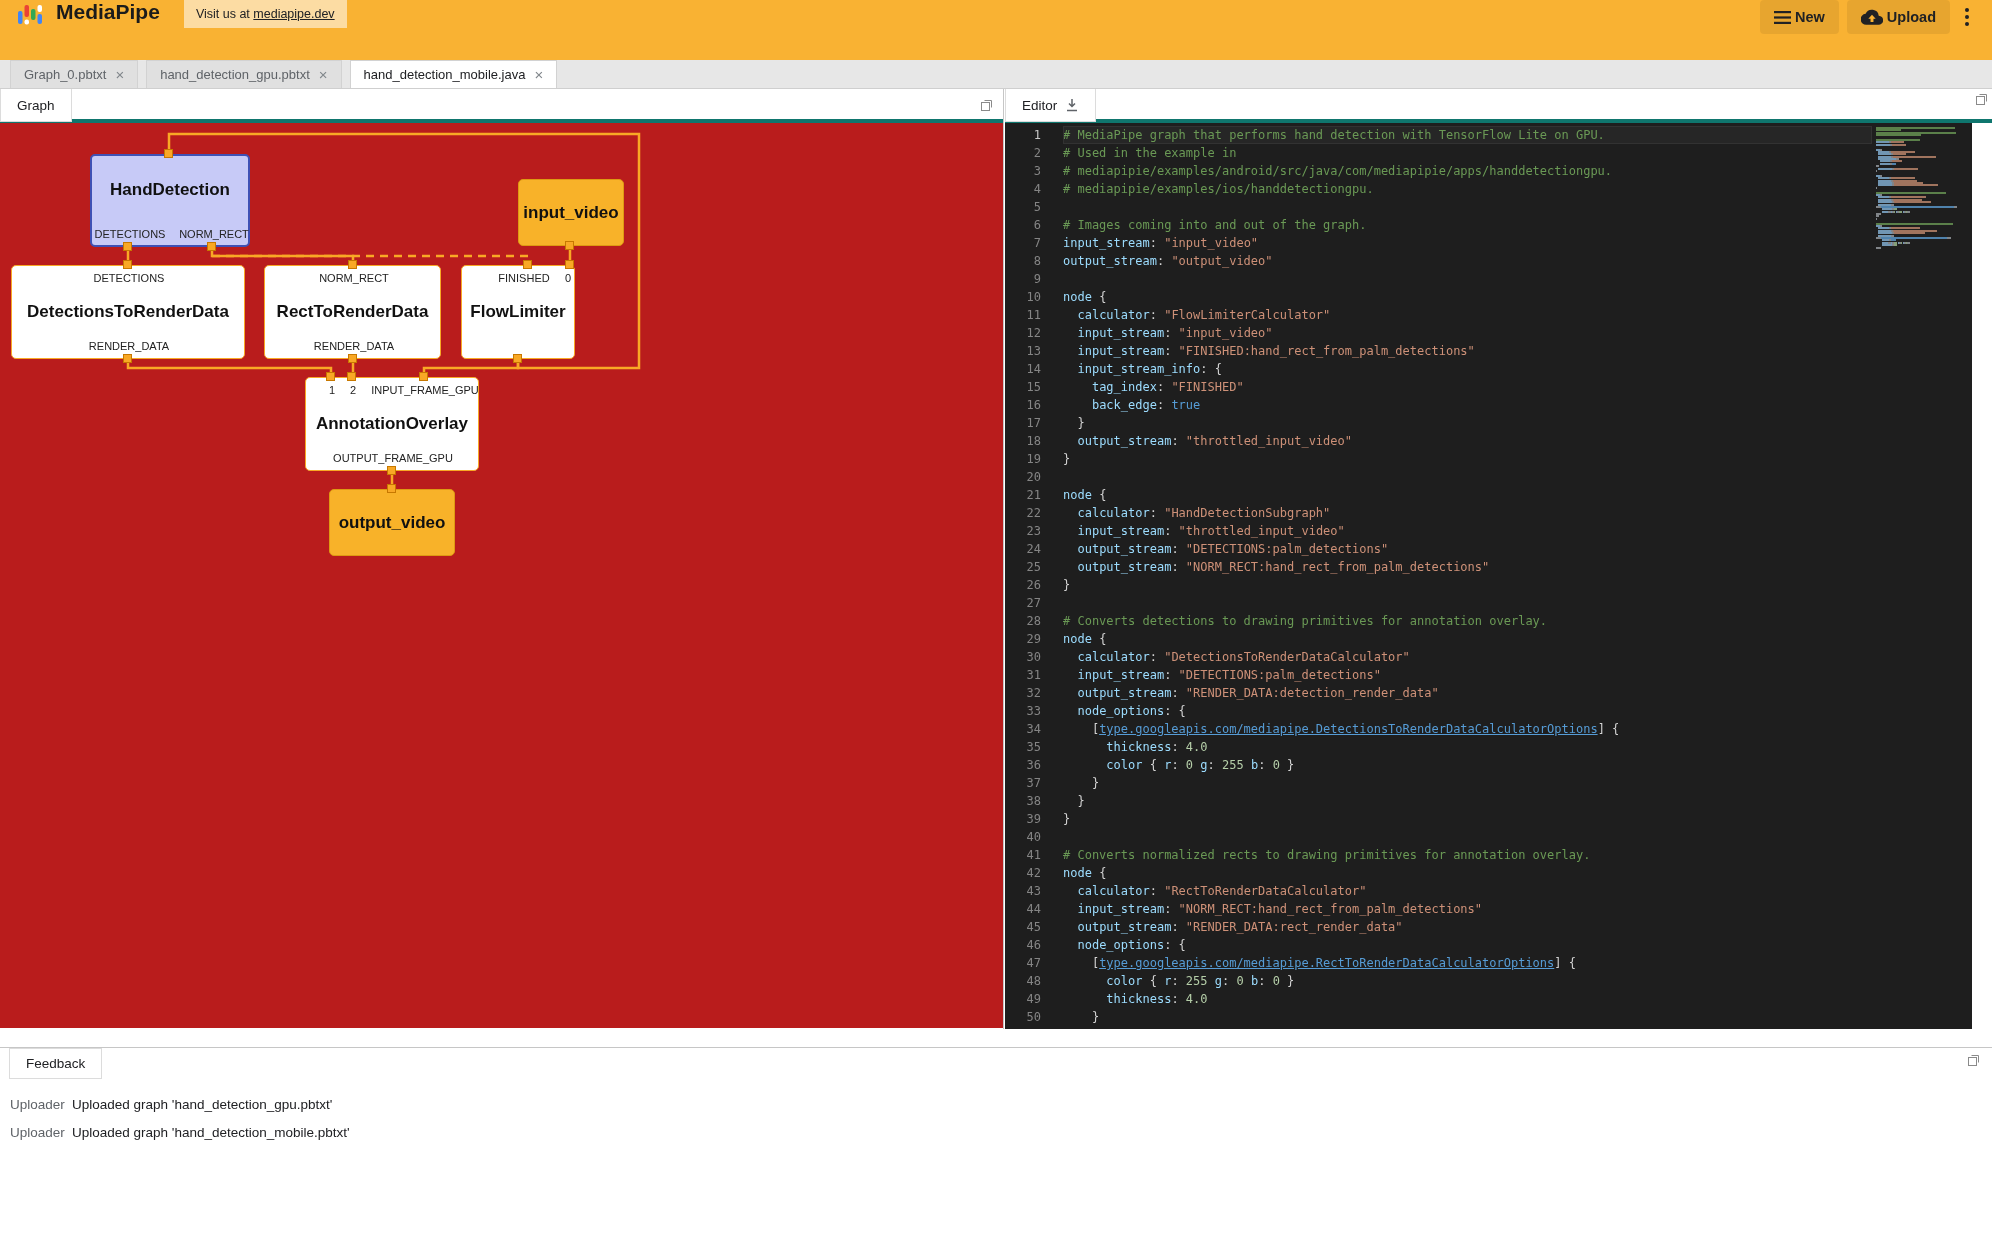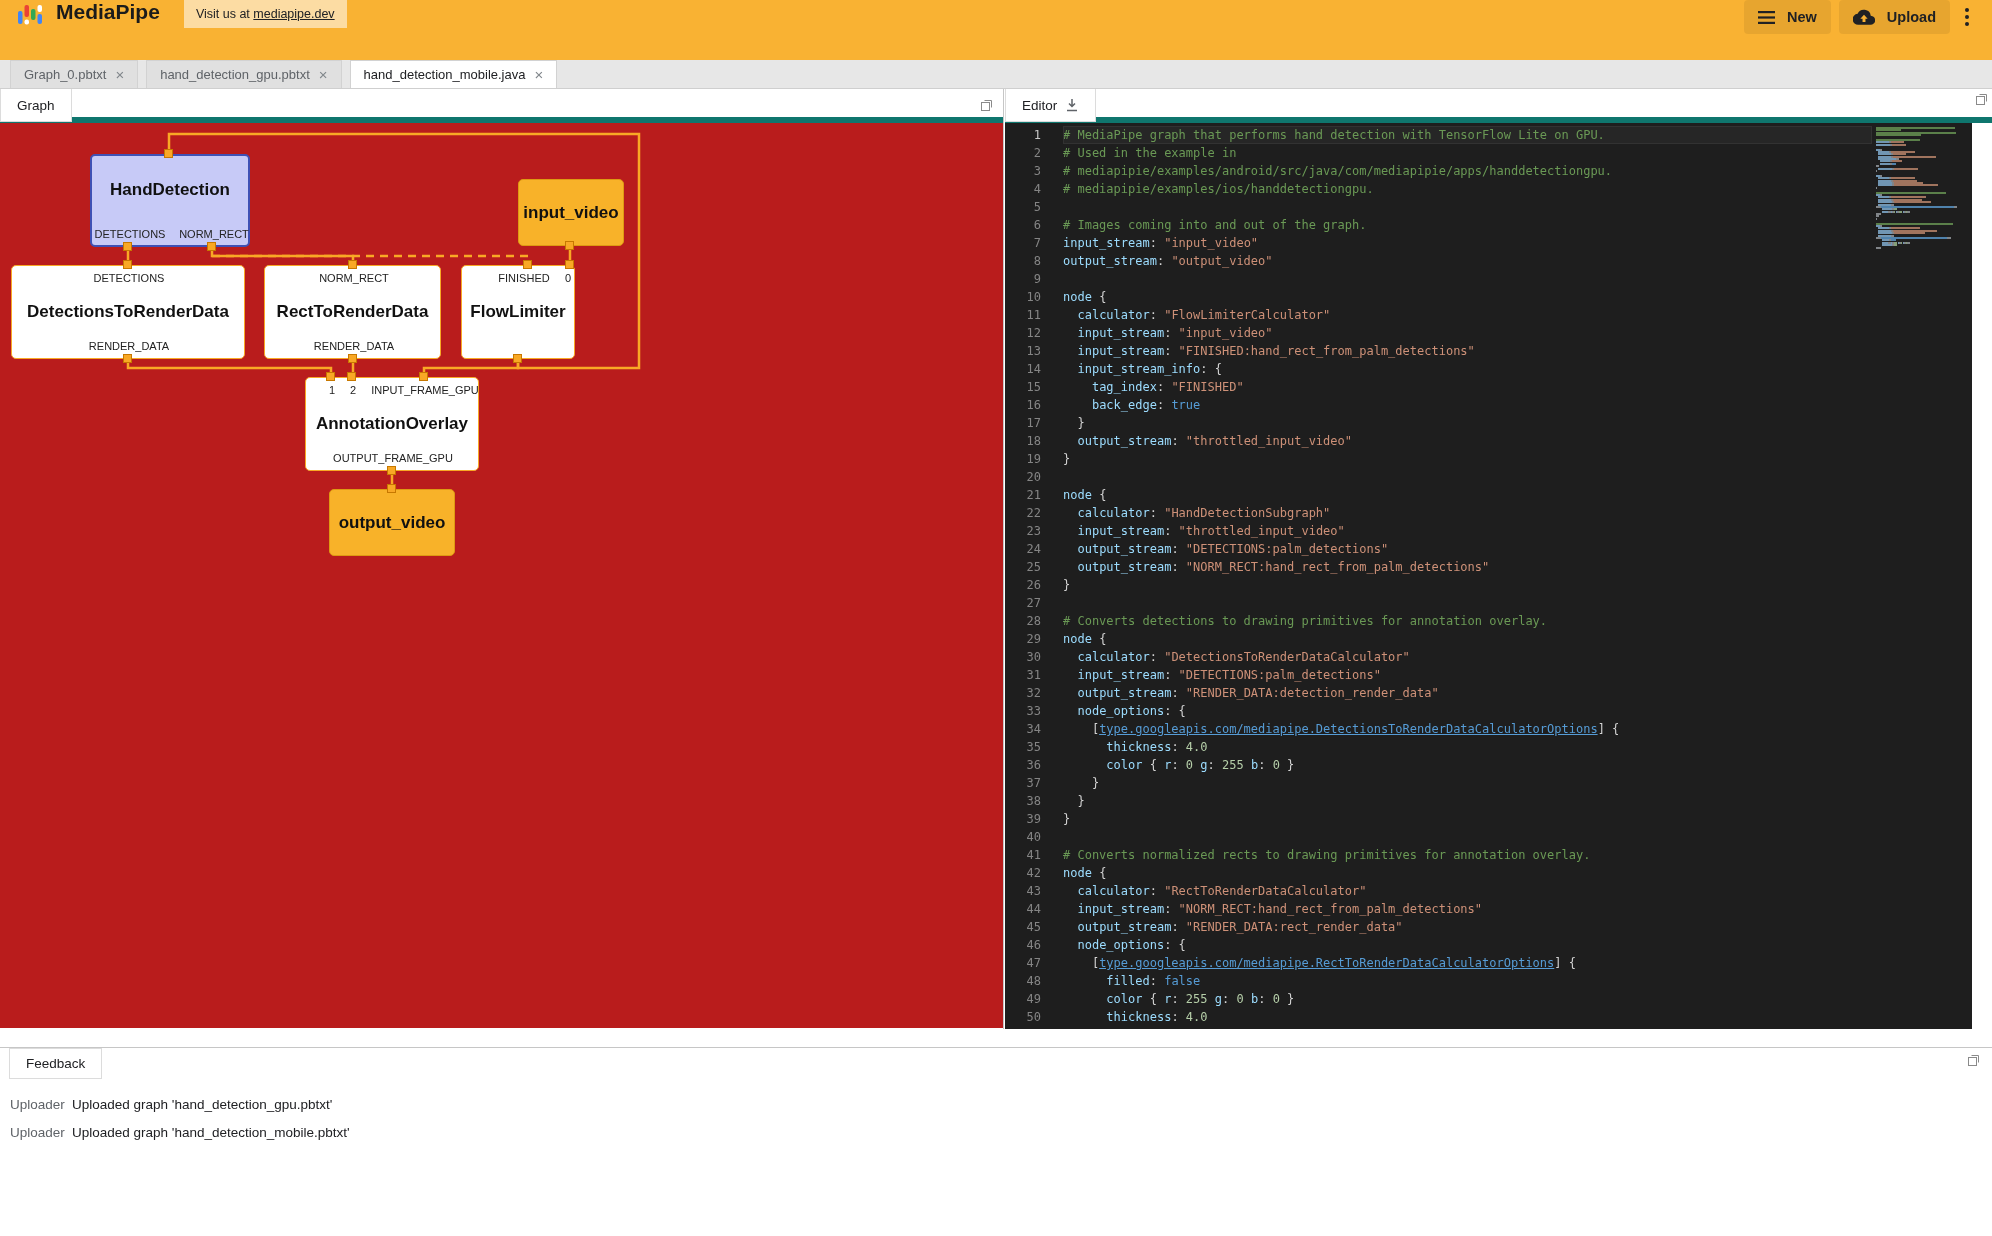--- a/index.html
+++ b/index.html
@@ -8,34 +8,34 @@
 
   
   .app-header { position:absolute; left:0; top:0; width:1992px; height:60px;
     background:#F9B233; display:flex; align-items:flex-start; padding:0 16px; }
   .logo { width:30px; height:30px; display:flex; align-items:center; }
   .app-title { font-size:21px; font-weight:bold; color:#1b1b1b; margin-left:10px; }
   .visit-badge { margin-left:24px; background:rgba(255,255,255,0.55); border-radius:0;
     padding:7px 12px; font-size:12.5px; color:#202124; }
   .visit-badge a { color:#202124; }
   .header-right { margin-left:auto; display:flex; align-items:center; gap:8px; }
-  .hbtn { display:flex; align-items:center; gap:12px; font-size:14.5px; font-weight:bold;
+  .hbtn { display:flex; align-items:center; gap:4px; font-size:14.5px; font-weight:bold;
     color:#202124; padding:9px 14px; border-radius:4px; background:rgba(0,0,0,0.07); cursor:pointer; }
   .kebab-btn { padding:6px 6px; cursor:pointer; display:flex; align-items:center; }
 
   
   .doc-tabbar { position:absolute; left:0; top:60px; width:1992px; height:29px;
     background:#E7E7E7; border-bottom:1px solid #CFCFCF; display:flex; align-items:stretch; padding-left:10px; }
   .doc-tab { display:flex; align-items:center; padding:0 13px; margin-right:8px; font-size:13px;
     color:#5F6368; background:#E0E0E0; border:1px solid #D2D2D2; border-bottom:none; cursor:pointer; }
   .doc-tab.active { background:#FFFFFF; color:#202124; }
   .tab-close { margin-left:9px; font-size:15px; line-height:1; color:#80868B; cursor:pointer; }
 
   
-  .pane-header { position:relative; height:34px; background:#FFFFFF; border-bottom:6px solid #0f766e; }
+  .pane-header { position:relative; height:34px; background:#FFFFFF; border-bottom:4px solid #0f766e; }
   .pane-tab { position:absolute; left:0; top:0; height:33px; display:flex; align-items:center; gap:8px;
     padding:0 16px; background:#fff; border:1px solid #DCDCDC; border-top:none; font-size:13.5px; color:#202124; cursor:pointer; }
   .popout { position:absolute; cursor:pointer; }
 
   
   .graph-pane { position:absolute; left:0; top:89px; width:1004px; height:940px;
     background:#fff; border-right:1px solid #C6C6C6; }
   .graph-canvas { position:relative; width:1003px; height:905px; overflow:hidden; background:#b91c1c; }
   .edges-svg { position:absolute; left:0; top:0; }
   .gnode { position:absolute; border-radius:5px; }
@@ -337,21 +337,20 @@
         <div class="code-line"><span class="tok-p">  }</span></div>
         <div class="code-line"><span class="tok-p">}</span></div>
         <div class="code-line">&nbsp;</div>
         <div class="code-line"><span class="tok-c"># Converts normalized rects to drawing primitives for annotation overlay.</span></div>
         <div class="code-line"><span class="tok-k">node</span><span class="tok-p"> {</span></div>
         <div class="code-line"><span class="tok-p">  </span><span class="tok-k">calculator</span><span class="tok-p">: </span><span class="tok-s">"RectToRenderDataCalculator"</span></div>
         <div class="code-line"><span class="tok-p">  </span><span class="tok-k">input_stream</span><span class="tok-p">: </span><span class="tok-s">"NORM_RECT:hand_rect_from_palm_detections"</span></div>
         <div class="code-line"><span class="tok-p">  </span><span class="tok-k">output_stream</span><span class="tok-p">: </span><span class="tok-s">"RENDER_DATA:rect_render_data"</span></div>
         <div class="code-line"><span class="tok-p">  </span><span class="tok-k">node_options</span><span class="tok-p">: {</span></div>
         <div class="code-line"><span class="tok-p">    [</span><span class="tok-l">type.googleapis.com/mediapipe.RectToRenderDataCalculatorOptions</span><span class="tok-p">] {</span></div>
-        <div class="code-line"><span class="tok-p">      </span><span class="tok-k">filled</span><span class="tok-p">: </span><span class="tok-b">false</span></div>
         <div class="code-line"><span class="tok-p">      </span><span class="tok-k">color</span><span class="tok-p"> { </span><span class="tok-k">r</span><span class="tok-p">: </span><span class="tok-n">255</span><span class="tok-p"> </span><span class="tok-k">g</span><span class="tok-p">: </span><span class="tok-n">0</span><span class="tok-p"> </span><span class="tok-k">b</span><span class="tok-p">: </span><span class="tok-n">0</span><span class="tok-p"> }</span></div>
         <div class="code-line"><span class="tok-p">      </span><span class="tok-k">thickness</span><span class="tok-p">: </span><span class="tok-n">4.0</span></div>
         <div class="code-line"><span class="tok-p">    }</span></div>
       </div>
     <div class="minimap">
         <div class="mm-line">
           <span style="width: 78.75px; background: rgb(106, 153, 85);"></span>
         </div>
         <div class="mm-line">
           <span style="width: 25.2px; background: rgb(106, 153, 85);"></span>

